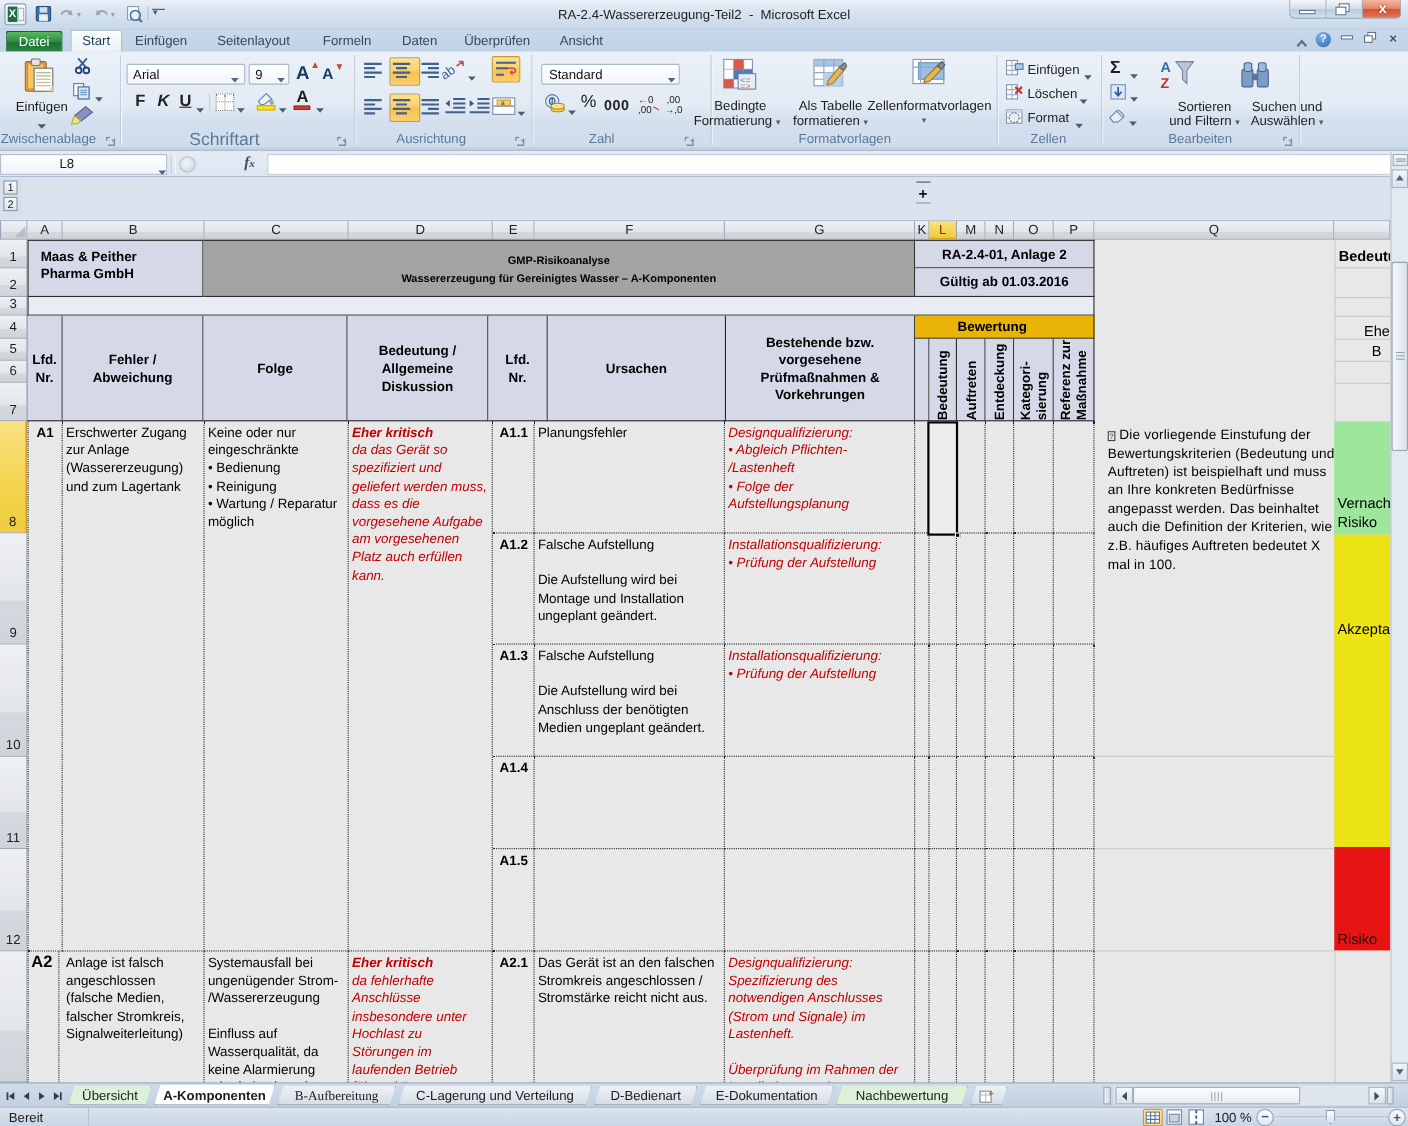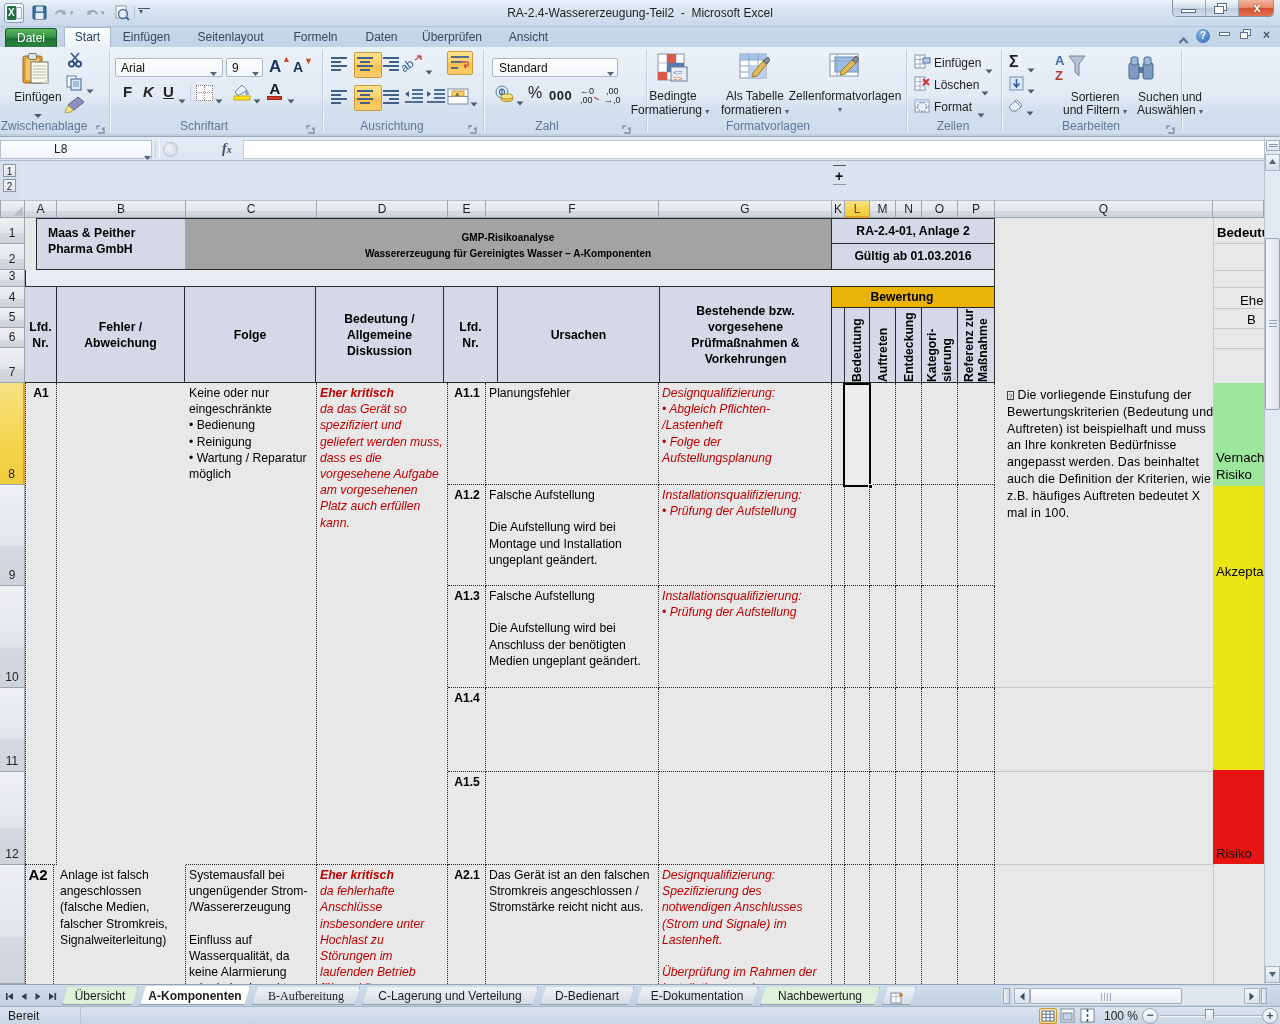--- a/index.html
+++ b/index.html
@@ -89,21 +89,21 @@
 <div class="abs" style="left:0;top:87px;width:1280px;height:2px;background:#c2cfdf;"></div>
 
 <div class="abs" style="left:109px;top:3px;width:2px;height:82px;border-left:1px solid #c0cddd;border-right:1px solid #f2f6fa;"></div>
 <div class="abs" style="left:322px;top:3px;width:2px;height:82px;border-left:1px solid #c0cddd;border-right:1px solid #f2f6fa;"></div>
 <div class="abs" style="left:483px;top:3px;width:2px;height:82px;border-left:1px solid #c0cddd;border-right:1px solid #f2f6fa;"></div>
 <div class="abs" style="left:646px;top:3px;width:2px;height:82px;border-left:1px solid #c0cddd;border-right:1px solid #f2f6fa;"></div>
 <div class="abs" style="left:906px;top:3px;width:2px;height:82px;border-left:1px solid #c0cddd;border-right:1px solid #f2f6fa;"></div>
 <div class="abs" style="left:1001px;top:3px;width:2px;height:82px;border-left:1px solid #c0cddd;border-right:1px solid #f2f6fa;"></div>
 <div class="abs" style="left:1181px;top:3px;width:2px;height:82px;border-left:1px solid #c0cddd;border-right:1px solid #f2f6fa;"></div>
 <div class="abs" style="left:-36px;top:72px;width:160px;text-align:center;font-size:12px;color:#5e7897;">Zwischenablage</div>
-<div class="abs" style="left:124px;top:72px;width:160px;text-align:center;font-size:12px;color:#5e7897;">Schriftart</div>
+<div class="abs" style="left:124px;top:72px;width:160px;text-align:center;font-size:16px;color:#5e7897;">Schriftart</div>
 <div class="abs" style="left:312px;top:72px;width:160px;text-align:center;font-size:12px;color:#5e7897;">Ausrichtung</div>
 <div class="abs" style="left:467px;top:72px;width:160px;text-align:center;font-size:12px;color:#5e7897;">Zahl</div>
 <div class="abs" style="left:688px;top:72px;width:160px;text-align:center;font-size:12px;color:#5e7897;">Formatvorlagen</div>
 <div class="abs" style="left:873px;top:72px;width:160px;text-align:center;font-size:12px;color:#5e7897;">Zellen</div>
 <div class="abs" style="left:1011px;top:72px;width:160px;text-align:center;font-size:12px;color:#5e7897;">Bearbeiten</div>
 <div class="abs" style="left:96px;top:74px;width:10px;height:10px;"><svg width="10" height="10">
           <path d="M1 4 L1 1 L4 1 M6 3 L8 5 M8 2 L8 8 L2 8" fill="none" stroke="#7d8fa5" stroke-width="1.3"></path>
         </svg></div>
 <div class="abs" style="left:306px;top:74px;width:10px;height:10px;"><svg width="10" height="10">
           <path d="M1 4 L1 1 L4 1 M6 3 L8 5 M8 2 L8 8 L2 8" fill="none" stroke="#7d8fa5" stroke-width="1.3"></path>
@@ -515,21 +515,21 @@
 <div class="abs" style="left:0;top:688px;width:25px;height:84px;background:linear-gradient(#eef0f3,#e2e5ea 60%,#d4d8df 62%,#cfd4db);border-right:1px solid #9aa5b3;border-bottom:1px solid #9aa5b3;font-size:12px;color:#1f1f1f;text-align:center;display:flex;align-items:flex-end;justify-content:center;">
       <span style="margin-bottom:3px;">11</span>
     </div>
 <div class="abs" style="left:0;top:772px;width:25px;height:93px;background:linear-gradient(#eef0f3,#e2e5ea 60%,#d4d8df 62%,#cfd4db);border-right:1px solid #9aa5b3;border-bottom:1px solid #9aa5b3;font-size:12px;color:#1f1f1f;text-align:center;display:flex;align-items:flex-end;justify-content:center;">
       <span style="margin-bottom:3px;">12</span>
     </div>
 <div class="abs" style="left:0;top:865px;width:25px;height:119px;background:linear-gradient(#eef0f3,#e2e5ea 60%,#d4d8df 62%,#cfd4db);border-right:1px solid #9aa5b3;border-bottom:1px solid #9aa5b3;font-size:12px;color:#1f1f1f;text-align:center;display:flex;align-items:flex-end;justify-content:center;">
       <span style="margin-bottom:3px;"></span>
     </div>
 <div class="abs" style="left:25px;top:218px;width:1239px;height:766px;background:#e9e8e8;"></div>
-<div class="abs" style="left:36px;top:218px;width:160px;height:52px;background:#d5d9e7;border:1px solid #2b2b2b;font-weight:bold;font-size:12.2px;line-height:16px;padding:6px 16px 0 11px;">Maas &amp; Peither<br>Pharma GmbH</div>
+<div class="abs" style="left:25px;top:218px;width:160px;height:52px;background:#d5d9e7;border:1px solid #2b2b2b;font-weight:bold;font-size:12.2px;line-height:16px;padding:6px 16px 0 11px;">Maas &amp; Peither<br>Pharma GmbH</div>
 <div class="abs" style="left:185px;top:218px;width:647px;height:52px;background:#a3a3a3;border:1px solid #2b2b2b;border-left:none;font-weight:bold;font-size:10px;line-height:16px;text-align:center;padding-top:11px;">GMP-Risikoanalyse<br>Wassererzeugung für Gereinigtes Wasser – A-Komponenten</div>
 <div class="abs" style="left:832px;top:218px;width:163px;height:26px;background:#d5d9e7;border:1px solid #2b2b2b;border-left:none;font-weight:bold;font-size:12.2px;text-align:center;line-height:25px;">RA-2.4-01, Anlage 2</div>
 <div class="abs" style="left:832px;top:244px;width:163px;height:26px;background:#d5d9e7;border:1px solid #2b2b2b;border-left:none;border-top:none;font-weight:bold;font-size:12.2px;text-align:center;line-height:25px;">Gültig ab 01.03.2016</div>
 <div class="abs" style="left:25px;top:270px;width:970px;height:17px;background:#eaecf4;border:1px solid #2b2b2b;border-top:none;"></div>
 <div class="abs" style="left:25px;top:287px;width:970px;height:96px;background:#d5d9e7;border-left:1px solid #2b2b2b;border-top:1px solid #2b2b2b;"></div>
 <div class="abs" style="left:25px;top:287px;width:32px;height:96px;background:#d5d9e7;border-right:1px solid #2b2b2b;border-bottom:1px solid #2b2b2b;font-weight:bold;font-size:12.2px;line-height:16px;display:flex;align-items:center;justify-content:center;text-align:center;">Lfd.<br>Nr.</div>
 <div class="abs" style="left:57px;top:287px;width:128px;height:96px;background:#d5d9e7;border-right:1px solid #2b2b2b;border-bottom:1px solid #2b2b2b;font-weight:bold;font-size:12.2px;line-height:16px;display:flex;align-items:center;justify-content:center;text-align:center;">Fehler /<br>Abweichung</div>
 <div class="abs" style="left:185px;top:287px;width:131px;height:96px;background:#d5d9e7;border-right:1px solid #2b2b2b;border-bottom:1px solid #2b2b2b;font-weight:bold;font-size:12.2px;line-height:16px;display:flex;align-items:center;justify-content:center;text-align:center;">Folge</div>
 <div class="abs" style="left:316px;top:287px;width:128px;height:96px;background:#d5d9e7;border-right:1px solid #2b2b2b;border-bottom:1px solid #2b2b2b;font-weight:bold;font-size:12.2px;line-height:16px;display:flex;align-items:center;justify-content:center;text-align:center;">Bedeutung /<br>Allgemeine<br>Diskussion</div>
 <div class="abs" style="left:444px;top:287px;width:54px;height:96px;background:#d5d9e7;border-right:1px solid #2b2b2b;border-bottom:1px solid #2b2b2b;font-weight:bold;font-size:12.2px;line-height:16px;display:flex;align-items:center;justify-content:center;text-align:center;">Lfd.<br>Nr.</div>
@@ -547,20 +547,26 @@
 <div class="vtx" style="left:925px;top:382px;height:15px;line-height:15px;">Kategori-</div>
 <div class="vtx" style="left:940px;top:382px;height:15px;line-height:15px;">sierung</div>
 <div class="abs" style="left:958px;top:308px;width:37px;height:75px;background:#d5d9e7;border-right:1px solid #2b2b2b;border-bottom:1px solid #2b2b2b;"></div>
 <div class="vtx" style="left:962px;top:382px;height:15px;line-height:15px;">Referenz zur</div>
 <div class="vtx" style="left:976px;top:382px;height:15px;line-height:15px;">Maßnahme</div>
 <div class="abs" style="left:25px;top:383px;width:1px;height:601px;border-left:1px dotted #222222;"></div>
 <div class="cell" style="left:25px;top:383px;width:32px;height:482px;font-size:12.2px;line-height:16.2px;border-right:1px dotted #222222;border-bottom:1px dotted #222222;padding:2px 2px 0 3px;">
       <div class="ln">
         <div style="text-align:center;font-weight:bold;">A1</div>
       </div>
+    </div>
+<div class="cell" style="left:57px;top:383px;width:129px;height:482px;font-size:12.2px;line-height:16.2px;border-right:1px dotted #222222;border-bottom:1px dotted #222222;padding:2px 2px 0 3px;">
+      <div class="ln">Erschwerter Zugang</div>
+      <div class="ln">zur Anlage</div>
+      <div class="ln">(Wassererzeugung)</div>
+      <div class="ln">und zum Lagertank</div>
     </div>
 <div class="cell" style="left:186px;top:383px;width:131px;height:482px;font-size:12.2px;line-height:16.2px;border-right:1px dotted #222222;border-bottom:1px dotted #222222;padding:2px 2px 0 3px;">
       <div class="ln">Keine oder nur</div>
       <div class="ln">eingeschränkte</div>
       <div class="ln">• Bedienung</div>
       <div class="ln">• Reinigung</div>
       <div class="ln">• Wartung / Reparatur</div>
       <div class="ln">möglich</div>
     </div>
 <div class="cell" style="left:317px;top:383px;width:131px;height:482px;font-size:12.2px;line-height:16.2px;border-right:1px dotted #222222;border-bottom:1px dotted #222222;padding:2px 2px 0 3px;color:#c00000;font-style:italic;">

